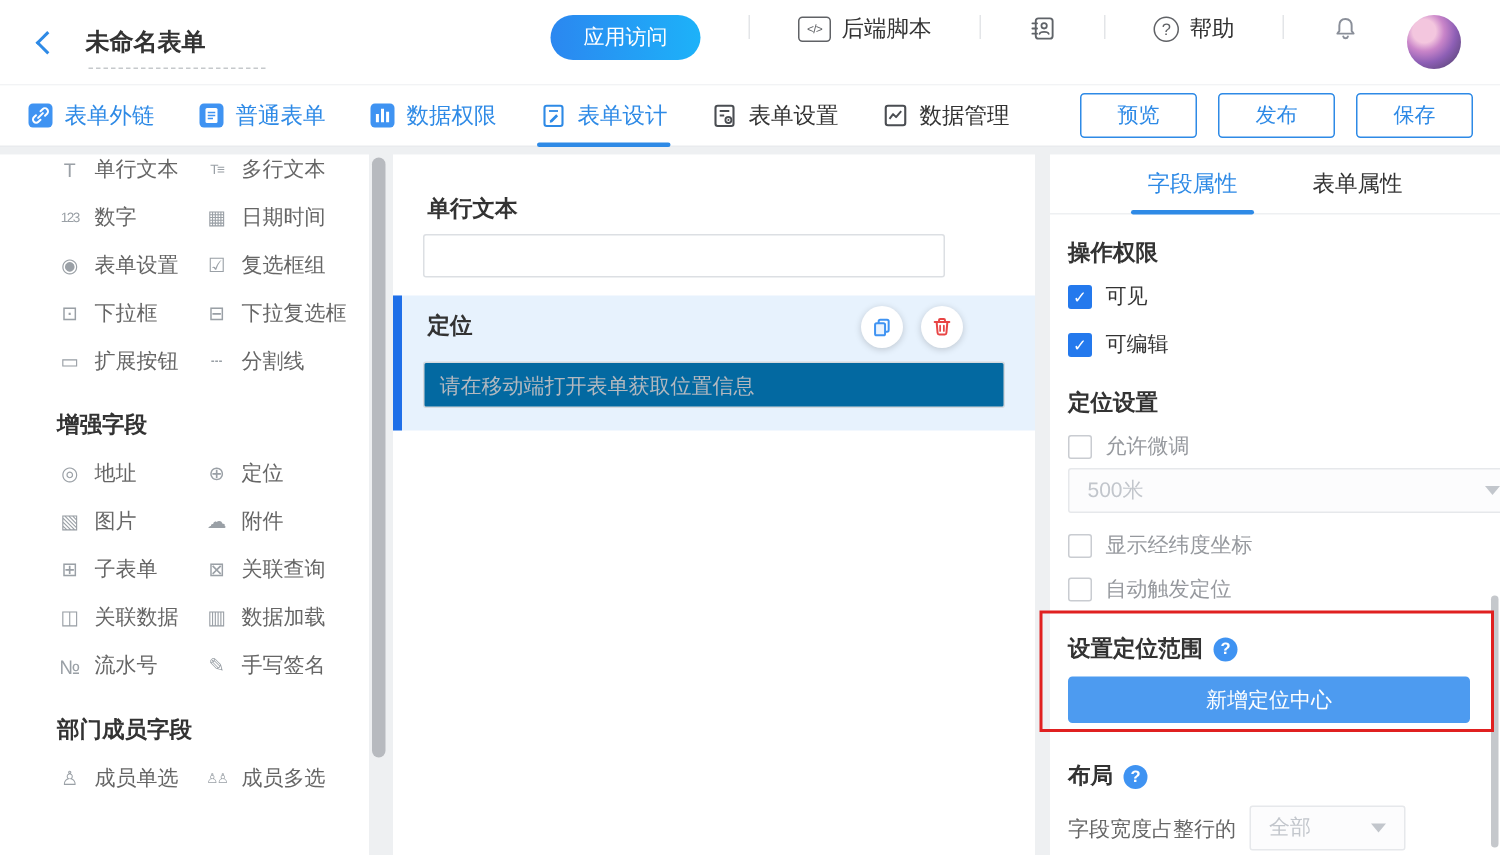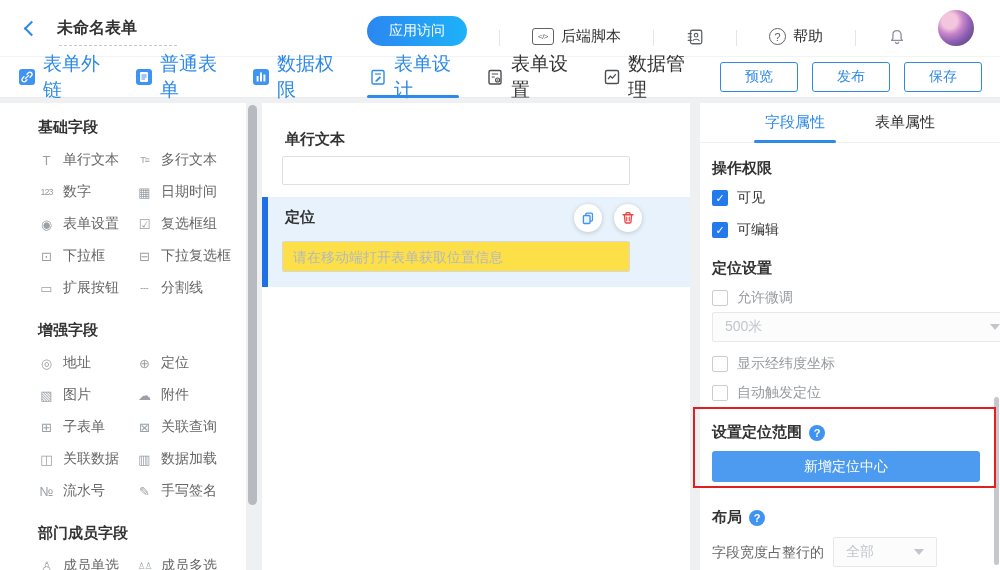--- a/index.html
+++ b/index.html
@@ -5,31 +5,31 @@
   *{box-sizing:border-box;margin:0;padding:0}
   html,body{width:1000px;height:570px}
   body{font-family:"Liberation Sans","DejaVu Sans",sans-serif;background:#eef0f2;overflow:hidden}
   .app{position:relative;width:1000px;height:570px;background:#eef0f2}
 
   
   .topbar{position:absolute;left:0;top:0;width:1000px;height:57px;background:#fff;display:flex;align-items:center;padding:0 26px;border-bottom:1px solid #f2f3f5}
   .back-chevron{width:11px;height:11px;border-left:2.5px solid #2e8ae6;border-bottom:2.5px solid #2e8ae6;transform:rotate(45deg);margin-right:20px;cursor:pointer;flex:none}
   .doc-title{position:relative;font-size:16px;color:#333;font-weight:600}
   .doc-title::after{content:"";position:absolute;left:2px;right:-40px;bottom:-7px;border-bottom:1px dashed #c6c9cc}
-  .top-right{margin-left:auto;display:flex;align-items:flex-end;gap:32px}
+  .top-right{margin-left:auto;display:flex;align-items:flex-start;gap:32px}
   .pill-btn{height:30px;padding:0 22px;border-radius:15px;background:linear-gradient(90deg,#2b87f0,#1db2f9);color:#fff;font-size:14px;display:flex;align-items:center;border:none;cursor:pointer}
   .vdiv{width:1px;height:16px;background:#e3e5e8}
   .top-item{display:flex;align-items:center;gap:7px;font-size:15px;color:#333;cursor:pointer}
   .mini-frame{width:22px;height:17px;border:1.4px solid #606266;border-radius:3px;display:flex;align-items:center;justify-content:center;font-size:8px;color:#606266;letter-spacing:-.5px}
   .qmark{width:17px;height:17px;border:1.4px solid #606266;border-radius:50%;display:flex;align-items:center;justify-content:center;font-size:11px;color:#606266}
   .avatar{width:36px;height:36px;border-radius:50%;background:radial-gradient(circle at 32% 30%,#f3c6de 0 22%,#c985c9 38%,#8d5fb5 60%,#463a5e 100%);flex:none;cursor:pointer}
 
   
   .tabbar{position:absolute;left:0;top:57px;width:1000px;height:41px;background:#fff;display:flex;align-items:center;padding-left:18px;border-bottom:1px solid #e9ebee}
-  .ftab{position:relative;height:41px;display:flex;align-items:center;gap:7px;font-size:19px;margin-right:29px;cursor:pointer}
+  .ftab{position:relative;height:41px;display:flex;align-items:center;gap:7px;font-size:15px;margin-right:29px;cursor:pointer}
   .ftab.blue{color:#2e8ae6}
   .ftab.dark{color:#333}
   .ftab.active::after{content:"";position:absolute;left:-2px;right:-2px;bottom:0;height:3px;background:#2e8ae6;border-radius:2px}
   .tabicon{width:18px;height:18px;flex:none}
   .actions{margin-left:auto;display:flex;gap:14px;padding-right:18px}
   .btn-outline{width:78px;height:30px;background:#fff;border:1px solid #2e8ae6;border-radius:3px;color:#2e8ae6;font-size:14px;cursor:pointer}
 
   
   .sidebar{position:absolute;left:0;top:103px;width:246px;height:467px;background:#fff;overflow:hidden}
   .side-title{font-size:15px;font-weight:bold;color:#333;margin:15px 0 13px 38px}
@@ -44,21 +44,21 @@
   .canvas{position:absolute;left:262px;top:103px;width:428px;height:467px;background:#fff}
   .cfield-label{position:absolute;left:23px;top:27px;font-size:15px;font-weight:bold;color:#333}
   .cinput{position:absolute;left:20px;top:53px;width:348px;height:29px;border:1px solid #dcdfe3;border-radius:2px;background:#fff;font-size:14px;padding:0 10px;color:#333}
   .cinput::placeholder{color:#b8bcc2}
   .selblock{position:absolute;left:0;top:94px;width:428px;height:90px;background:#e7f2fd}
   .selbar{position:absolute;left:0;top:0;width:6px;height:90px;background:#1f6fe8}
   .sel-label{position:absolute;left:23px;top:11px;font-size:15px;font-weight:bold;color:#333}
   .round-btn{position:absolute;top:7px;width:28px;height:28px;border-radius:50%;background:#fff;box-shadow:0 1px 5px rgba(0,0,0,.18);display:flex;align-items:center;justify-content:center;cursor:pointer;border:none}
   .round-btn.copy{left:312px}
   .round-btn.del{left:352px}
-  .sel-input{position:absolute;left:20px;top:44px;width:348px;height:31px;border:1px solid #d5d9de;border-radius:2px;background:#fde047;font-size:14px;padding:0 10px}
+  .sel-input{position:absolute;left:20px;top:44px;width:388px;height:31px;border:1px solid #d5d9de;border-radius:2px;background:#0369a1;font-size:14px;padding:0 10px}
   .sel-input::placeholder{color:#b3b8bf}
 
   
   .rpanel{position:absolute;left:700px;top:103px;width:300px;height:467px;background:#fff}
   .rtabs{position:absolute;left:0;top:0;width:300px;height:40px;border-bottom:1px solid #eef0f2;display:flex;justify-content:center;gap:38px;align-items:center}
   .rtab{position:relative;height:40px;display:flex;align-items:center;font-size:15px;color:#333;cursor:pointer;padding:0 6px}
   .rtab.active{color:#2e8ae6}
   .rtab.active::after{content:"";position:absolute;left:-5px;right:-5px;bottom:0;height:3px;background:#2e8ae6;border-radius:2px}
   .rtitle{position:absolute;left:12px;font-size:15px;font-weight:bold;color:#333;display:flex;align-items:center;gap:7px}
   .cbrow{position:absolute;left:12px;display:flex;align-items:center;gap:9px;font-size:14px;cursor:pointer}
@@ -164,21 +164,20 @@
       <span>数据管理</span>
     </div>
     <div class="actions">
       <button class="btn-outline">预览</button>
       <button class="btn-outline">发布</button>
       <button class="btn-outline">保存</button>
     </div>
   </div>
 
   <div class="sidebar">
-    <div class="side-title">基础字段</div>
     <div class="side-grid">
       <div class="side-item">
           <span class="gicon">T</span>
           <span>单行文本</span>
         </div>
       <div class="side-item">
           <span class="gicon small">T≡</span>
           <span>多行文本</span>
         </div>
       <div class="side-item">

